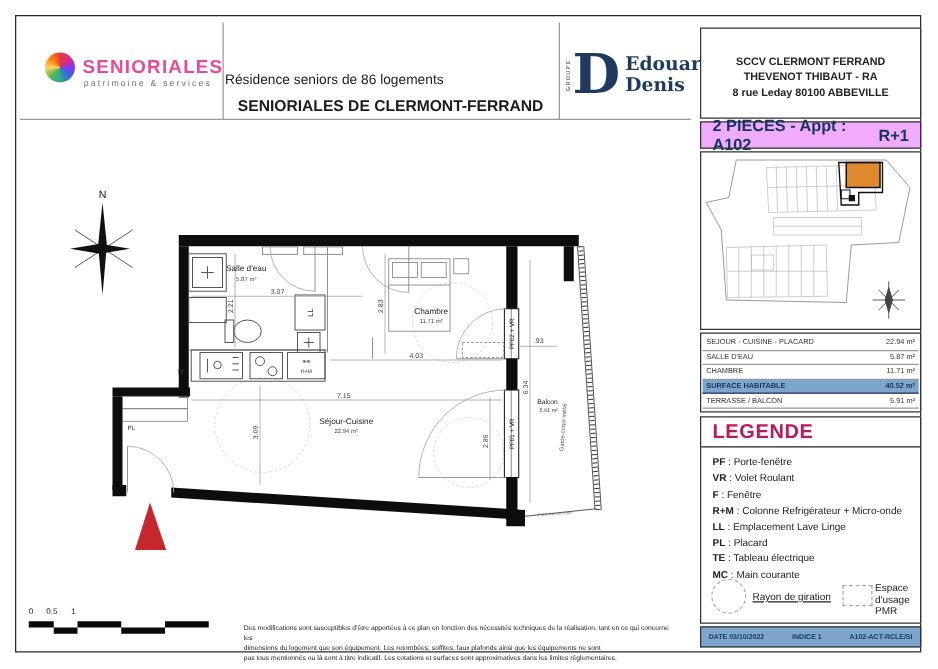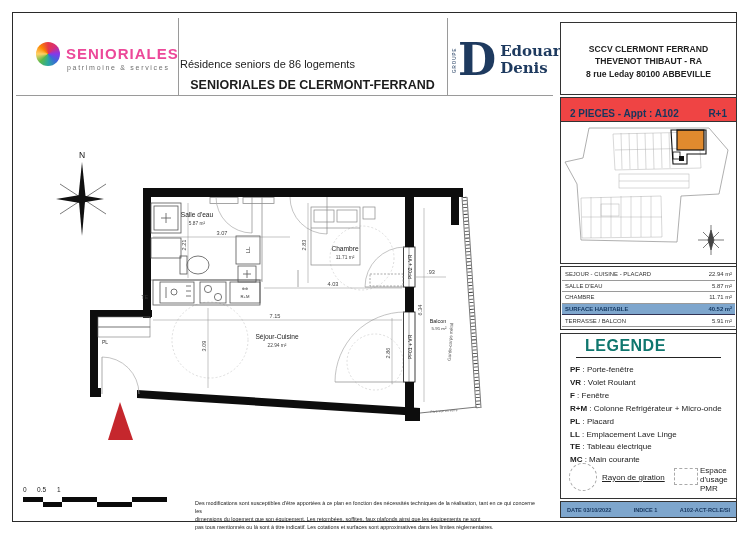--- a/index.html
+++ b/index.html
@@ -17,30 +17,30 @@
   .brand-tag{position:absolute;left:67px;top:64px;font-size:7px;letter-spacing:1.7px;color:#707070;}
   .main-title{position:absolute;left:180px;top:38px;width:265px;text-align:center;font-size:12.5px;font-weight:700;color:#1c1c1c;margin-top:40px;}
   .main-subtitle{position:absolute;left:180px;top:58px;width:265px;text-align:left;font-size:11px;color:#1c1c1c;}
   .ed-logo{position:absolute;left:452px;top:32px;width:100px;height:56px;display:flex;align-items:center;}
   .ed-groupe{writing-mode:vertical-rl;transform:rotate(180deg);font-size:4.5px;letter-spacing:1px;color:#1e3a5f;height:34px;text-align:center;}
   .ed-d{font-family:"DejaVu Serif", serif;font-size:44px;line-height:44px;color:#1e3a5f;font-weight:700;margin-left:1px;}
   .ed-names{margin-left:4px;font-family:"DejaVu Serif", serif;color:#1e3a5f;font-weight:700;font-size:15px;line-height:17px;}
   
   .sb-box{position:absolute;left:560px;width:177px;border:1px solid #333;background:#fff;box-sizing:border-box;}
   .addr-box{top:22px;height:73px;text-align:center;font-size:8.6px;font-weight:700;line-height:1.45;padding-top:20px;}
-  .banner{top:97px;height:32px;background:#ef4444;display:flex;align-items:center;justify-content:space-between;
-    font-size:10px;font-weight:700;color:#17365d;padding:0 9px;}
+  .banner{top:97px;height:22px;background:#f0abfc;display:flex;align-items:center;justify-content:space-between;
+    font-size:13px;font-weight:700;color:#17365d;padding:0 9px;}
   .siteplan-box{top:121px;height:143px;}
   .table-box{top:266px;height:64px;padding-top:2px;}
   .t-row{display:flex;justify-content:space-between;align-items:center;height:11.6px;margin:0 1px;
     border-bottom:1px solid #9a9a9a;font-size:5.9px;color:#333;padding:0 3px;box-sizing:border-box;}
   .t-row .t-val{text-align:right;}
   .t-row.hl{background:#7ea6cd;color:#12355e;font-weight:700;border-bottom:1px solid #335;}
   .legend-box{top:333px;height:166px;}
-  .legend-title{font-size:16px;font-weight:700;letter-spacing:0.5px;color:#0f766e;padding:3px 0 2px 9px;border-bottom:1.2px solid #222;margin:0 15px;}
+  .legend-title{font-size:16px;font-weight:700;letter-spacing:0.5px;color:#be185d;padding:3px 0 2px 9px;border-bottom:1.2px solid #222;margin:0 0;}
   .legend-items{padding:6px 0 0 9px;}
   .legend-item{font-size:8px;color:#222;line-height:12.9px;white-space:nowrap;}
   .legend-item b{font-weight:700;}
   .legend-symbols{position:absolute;left:0;bottom:4px;width:100%;height:34px;}
   .sym-circle{position:absolute;left:8px;top:3px;width:26px;height:26px;border:1px dashed #aaa;border-radius:50%;}
   .sym-gir-label{position:absolute;left:41px;top:13px;font-size:8px;color:#222;text-decoration:underline;}
   .sym-rect{position:absolute;left:113px;top:8px;width:22px;height:15px;border:1px dashed #aaa;}
   .sym-pmr-label{position:absolute;left:139px;top:6px;font-size:8px;color:#222;line-height:9px;}
   .datebar{top:501px;height:17px;background:#7ea6cd;display:flex;align-items:center;justify-content:space-between;
     font-size:5.6px;font-weight:700;color:#17365d;padding:0 6px;}
@@ -155,22 +155,22 @@
   </div>
 </div>
 
 <div class="sb-box legend-box">
   <div class="legend-title">LEGENDE</div>
   <div class="legend-items">
     <div class="legend-item"><b>PF</b><span> : Porte-fenêtre</span></div>
     <div class="legend-item"><b>VR</b><span> : Volet Roulant</span></div>
     <div class="legend-item"><b>F</b><span> : Fenêtre</span></div>
     <div class="legend-item"><b>R+M</b><span> : Colonne Refrigérateur + Micro-onde</span></div>
+    <div class="legend-item"><b>LL</b><span> : Emplacement Lave Linge</span></div>
     <div class="legend-item"><b>PL</b><span> : Placard</span></div>
-    <div class="legend-item"><b>LL</b><span> : Emplacement Lave Linge</span></div>
     <div class="legend-item"><b>TE</b><span> : Tableau électrique</span></div>
     <div class="legend-item"><b>MC</b><span> : Main courante</span></div>
   </div>
   <div class="legend-symbols">
     <div class="sym-circle"></div>
     <div class="sym-gir-label">Rayon de giration</div>
     <div class="sym-rect"></div>
     <div class="sym-pmr-label">
       <div>Espace d'usage</div>
       <div>PMR</div>

